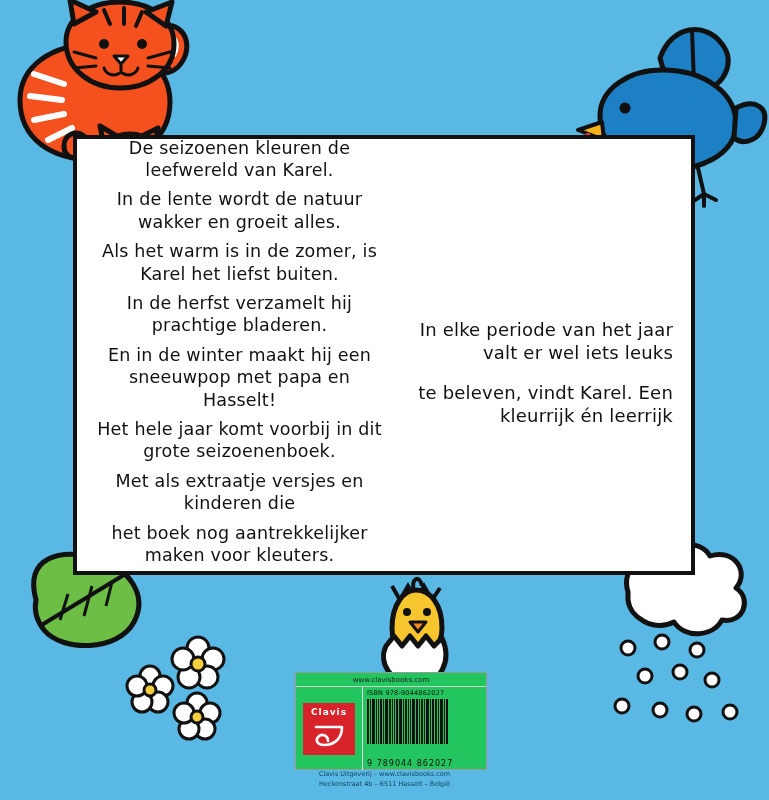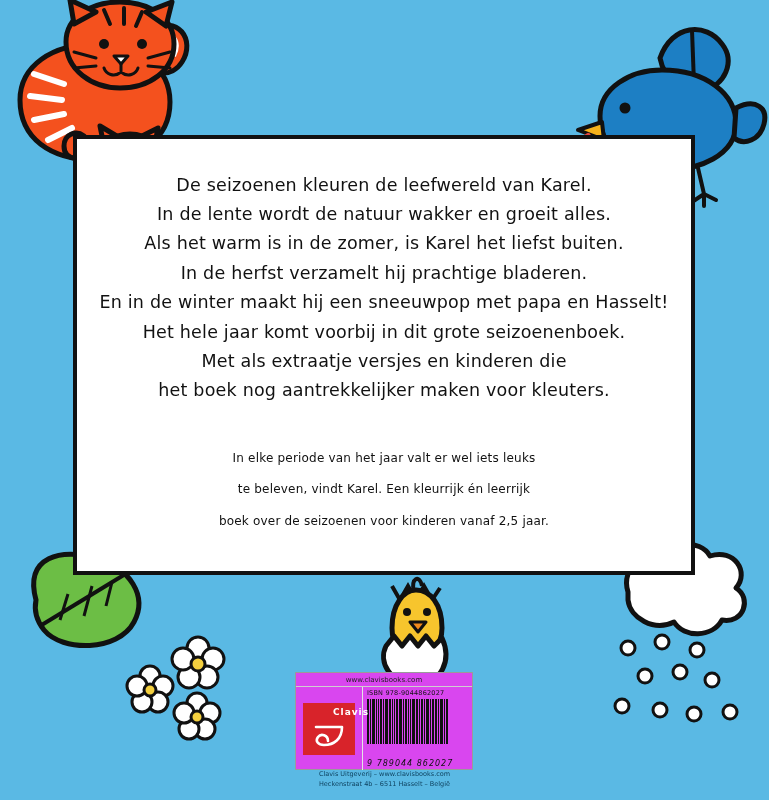--- a/index.html
+++ b/index.html
@@ -15,82 +15,83 @@
   }
   
   .panel{
     position:absolute;left:73px;top:135px;width:622px;height:440px;
     background:#ffffff;
     border:4px solid #111;
     box-sizing:border-box;
   }
   .panel-inner{
     position:absolute;left:0;top:0;width:100%;height:100%;
-    display:flex;flex-direction:column;justify-content:center;
+    display:flex;flex-direction:row;justify-content:center;
     align-items:center;
     padding:14px 18px;box-sizing:border-box;
   }
   .blurb, .blurb2{
     width:100%;
     text-align:center;
     font-family:"DejaVu Sans", sans-serif;
     color:#111;
   }
   .blurb p{
     margin:0 0 7px 0;
     font-size:17.5px;
     line-height:1.28;
     letter-spacing:0.2px;
   }
   .blurb2{
     margin-top:26px;
   }
   .blurb2 p{
     margin:16px 0 7px 0;
-    font-size:12px;
+    font-size:18px;
     line-height:1.3;
     letter-spacing:0.2px;
+    text-align:right;
   }
 
   
   .isbn-block{
-    position:absolute;left:295px;top:672px;width:178px;height:98px;
-    background:#d946ef;
+    position:absolute;left:295px;top:672px;width:192px;height:98px;
+    background:#22c55e;
     border:1px solid #9a9a9a;
     box-sizing:border-box;
   }
   .isbn-top{
     height:13px;border-bottom:1px solid #cfcfcf;
     display:flex;align-items:center;justify-content:center;
     font-size:7px;color:#222;
   }
   .isbn-body{display:flex;height:calc(100% - 13px);}
   .logo-cell{
     width:66px;display:flex;align-items:center;justify-content:center;
     border-right:1px solid #e4e4e4;
   }
   .logo-box{
     width:52px;height:52px;background:#d8232a;position:relative;
     display:flex;align-items:flex-end;justify-content:center;
   }
   .logo-box .logo-word{
     position:absolute;top:4px;left:0;width:100%;text-align:center;
-    color:#fff;font-size:9px;letter-spacing:1px;font-weight:bold;padding-left:22px;
+    color:#fff;font-size:9px;letter-spacing:1px;font-weight:bold;
   }
   .logo-mark{
     margin-bottom:6px;
   }
   .bar-cell{
     flex:1;display:flex;flex-direction:column;align-items:flex-start;
     justify-content:center;padding:2px 4px;box-sizing:border-box;
   }
   .isbn-text{font-size:6.5px;color:#111;margin-bottom:2px;letter-spacing:0.2px;}
   .barcode{display:flex;align-items:flex-end;height:46px;}
   .barcode i{display:block;background:#111;height:100%;margin-right:1px;}
-  .barcode-num{font-size:8px;letter-spacing:1px;color:#111;margin-top:15px;font-style:italic;}
+  .barcode-num{font-size:8px;letter-spacing:1px;color:#111;margin-top:15px;}
 
   .imprint{
     position:absolute;left:0;top:770px;width:769px;text-align:center;
     font-size:6.5px;color:#0d3f5c;line-height:1.5;
   }
 
   
   .deco{position:absolute;left:0;top:0;width:769px;height:800px;pointer-events:none;}
 </style>
 </head>
@@ -233,21 +234,20 @@
         <p>Als het warm is in de zomer, is Karel het liefst buiten.</p>
         <p>In de herfst verzamelt hij prachtige bladeren.</p>
         <p>En in de winter maakt hij een sneeuwpop met papa en Hasselt!</p>
         <p>Het hele jaar komt voorbij in dit grote seizoenenboek.</p>
         <p>Met als extraatje versjes en kinderen die</p>
         <p>het boek nog aantrekkelijker maken voor kleuters.</p>
       </div>
       <div class="blurb2">
         <p>In elke periode van het jaar valt er wel iets leuks</p>
         <p>te beleven, vindt Karel. Een kleurrijk én leerrijk</p>
-        <p>boek over de seizoenen voor kinderen vanaf 2,5 jaar.</p>
       </div>
     </div>
   </div>
 
   <div class="isbn-block">
     <div class="isbn-top">www.clavisbooks.com</div>
     <div class="isbn-body">
       <div class="logo-cell">
         <div class="logo-box">
           <span class="logo-word">Clavis</span>

